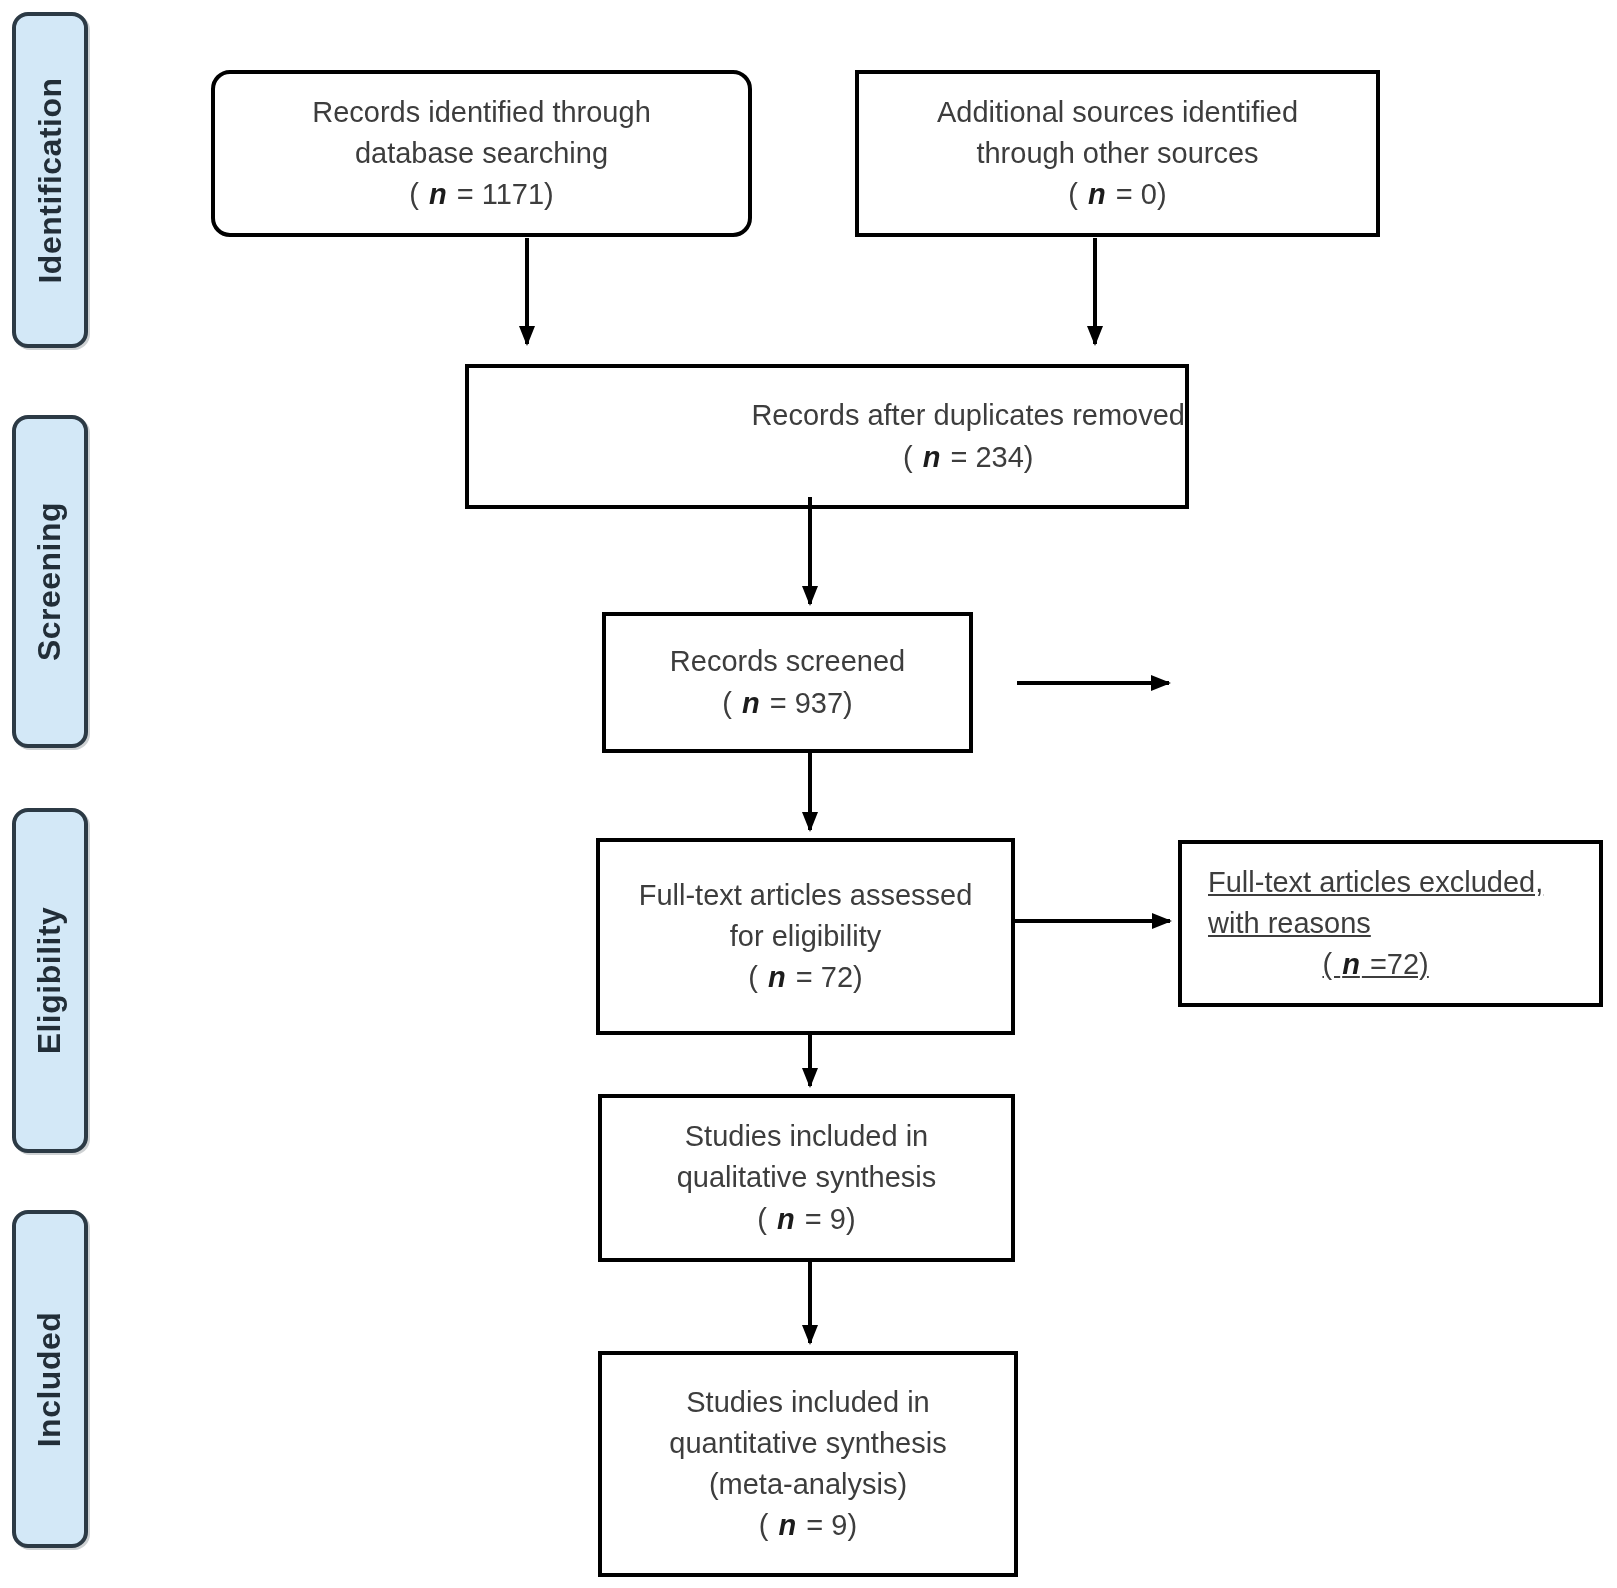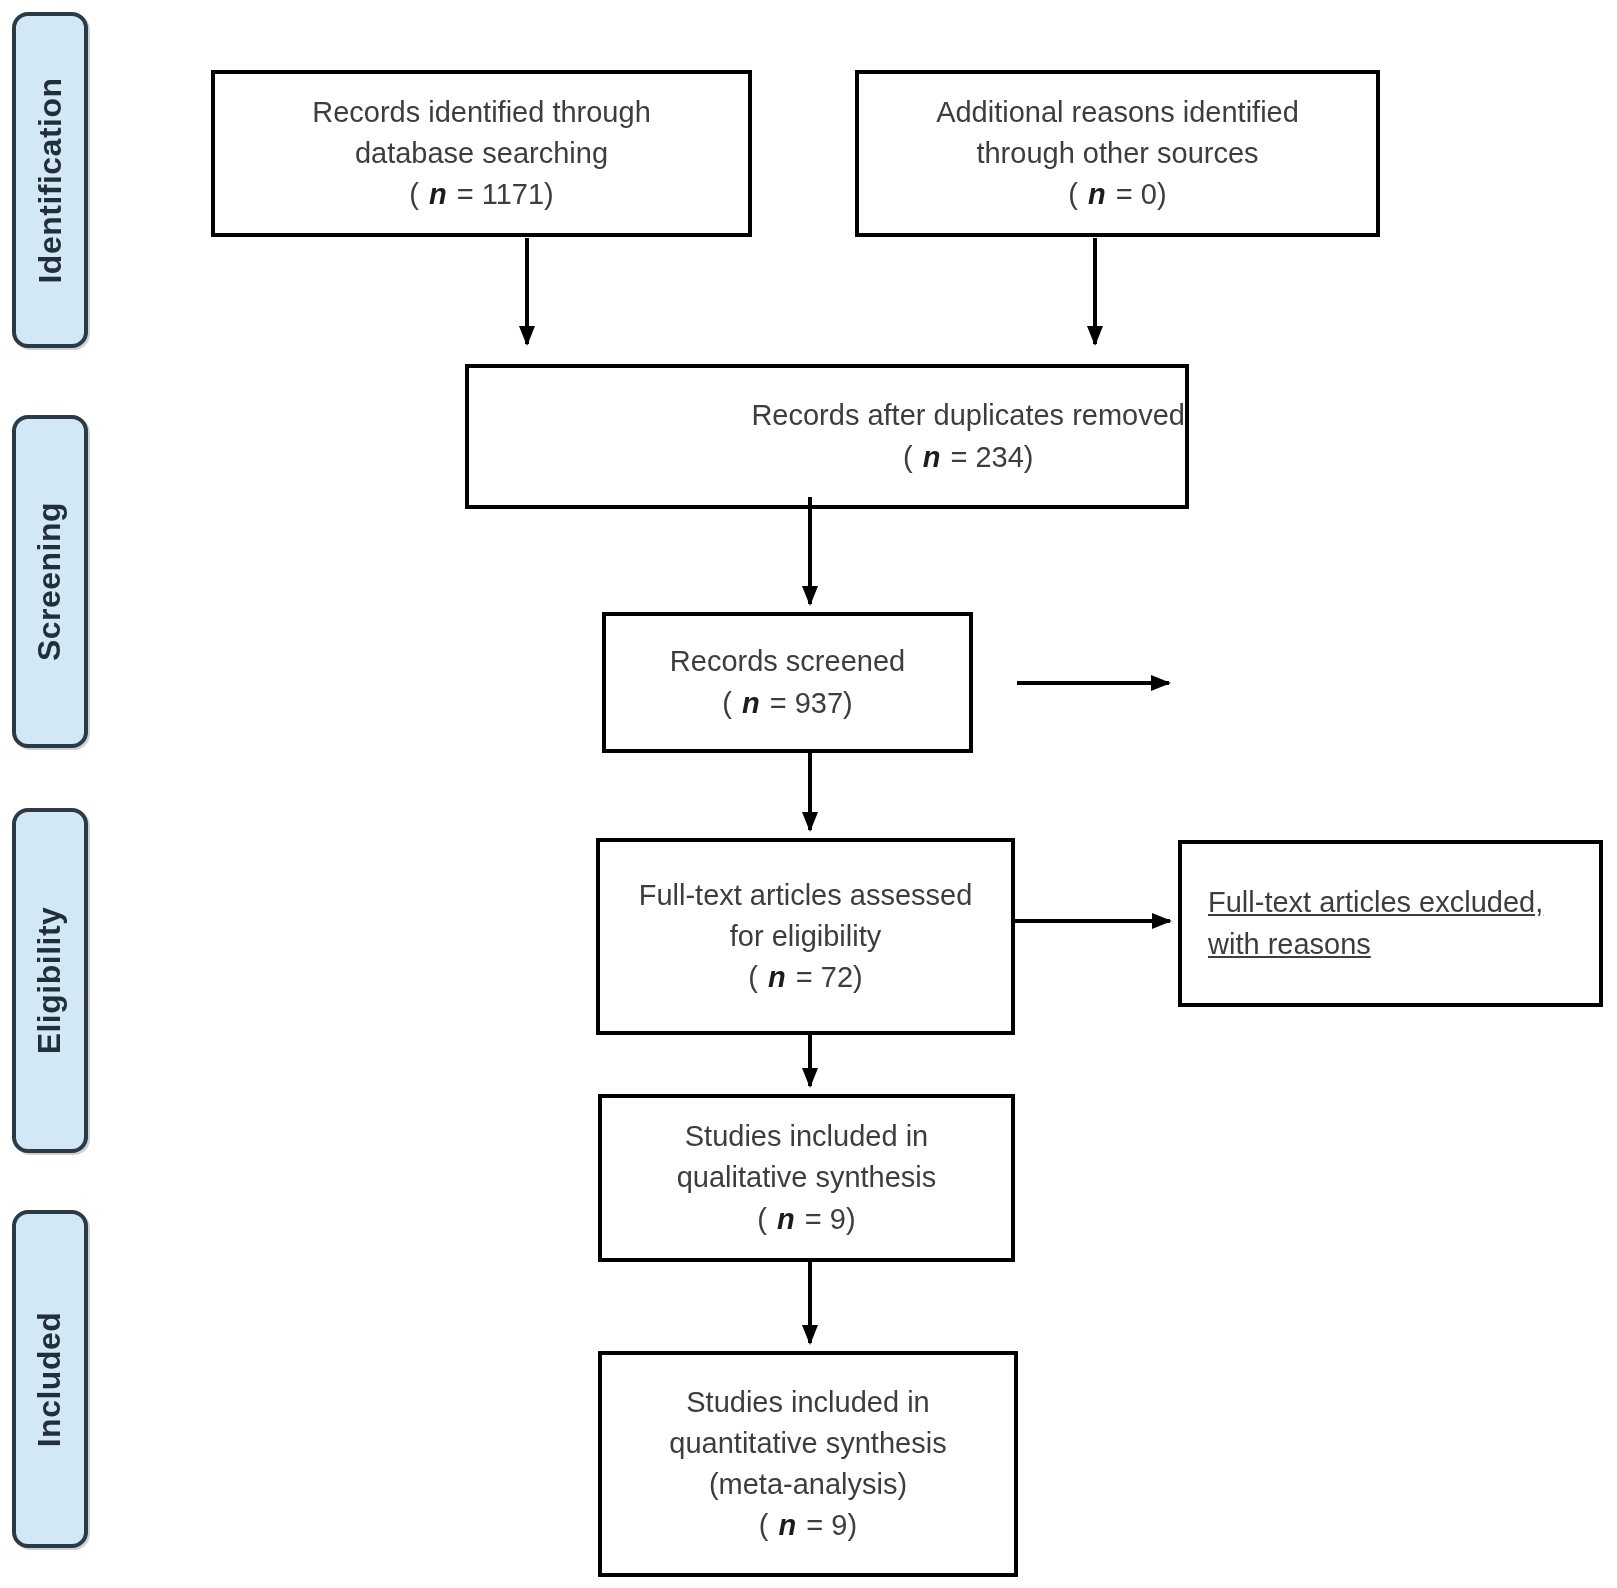--- a/index.html
+++ b/index.html
@@ -90,31 +90,31 @@
   <div class="stage" style="top:415px;height:333px;">
     <span class="stage-text">Screening</span>
   </div>
   <div class="stage" style="top:808px;height:345px;">
     <span class="stage-text">Eligibility</span>
   </div>
   <div class="stage" style="top:1210px;height:338px;">
     <span class="stage-text">Included</span>
   </div>
 
-  <div class="box" style="left:211px;top:70px;width:541px;height:167px;">
+  <div class="box" style="left:211px;top:70px;width:541px;height:167px;border-radius:19px;">
     <div class="box-text">
       <span class="line">Records identified through</span>
       <span class="line">database searching</span>
       <span class="nline"><span>( </span><span class="nvar">n</span><span> = 1171)</span></span>
     </div>
   </div>
 
   <div class="box" style="left:855px;top:70px;width:525px;height:167px;">
     <div class="box-text">
-      <span class="line">Additional reasons identified</span>
+      <span class="line">Additional sources identified</span>
       <span class="line">through other sources</span>
       <span class="nline"><span>( </span><span class="nvar">n</span><span> = 0)</span></span>
     </div>
   </div>
 
   <div class="box" style="left:465px;top:364px;width:724px;height:145px;justify-content:flex-end;">
     <div class="box-text">
       <span class="line">Records after duplicates removed</span>
       <span class="nline"><span>( </span><span class="nvar">n</span><span> = 234)</span></span>
     </div>
@@ -133,20 +133,21 @@
       <span class="line">Full-text articles assessed</span>
       <span class="line">for eligibility</span>
       <span class="nline"><span>( </span><span class="nvar">n</span><span> = 72)</span></span>
     </div>
   </div>
 
   <div class="box align-left" style="left:1178px;top:840px;width:425px;height:167px;">
     <div class="box-text">
       <span class="line">Full-text articles excluded,</span>
       <span class="line">with reasons</span>
+      <span class="nline"><span>( </span><span class="nvar">n</span><span> =72)</span></span>
     </div>
   </div>
 
   <div class="box" style="left:598px;top:1094px;width:417px;height:168px;">
     <div class="box-text">
       <span class="line">Studies included in</span>
       <span class="line">qualitative synthesis</span>
       <span class="nline"><span>( </span><span class="nvar">n</span><span> = 9)</span></span>
     </div>
   </div>

